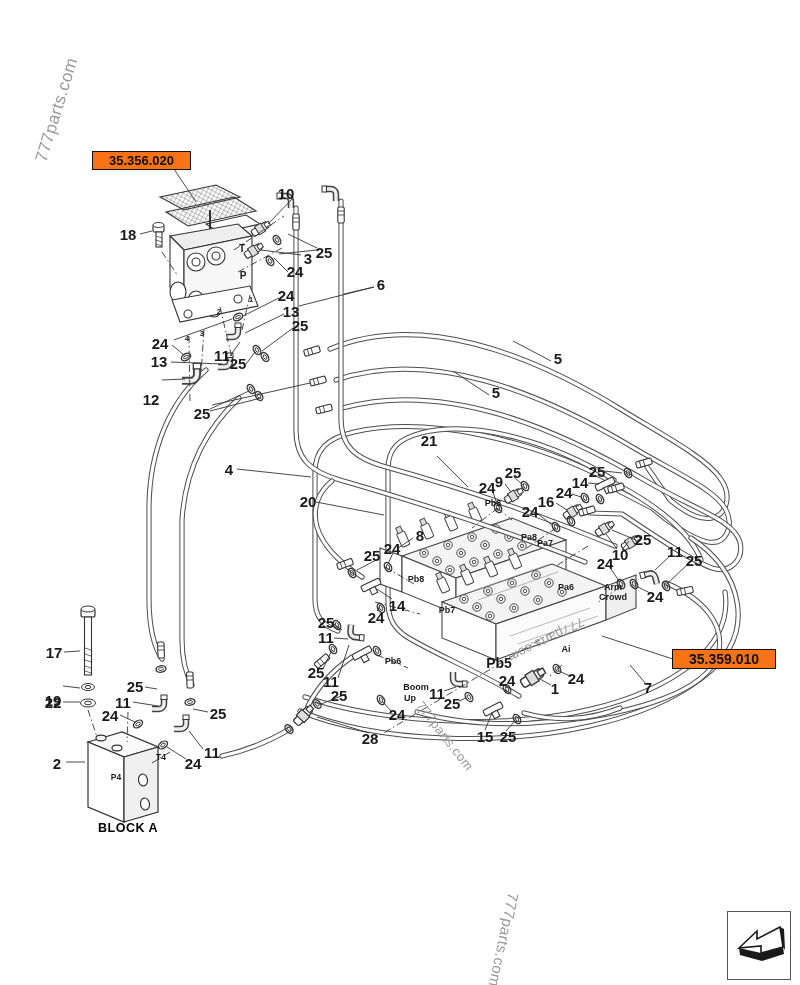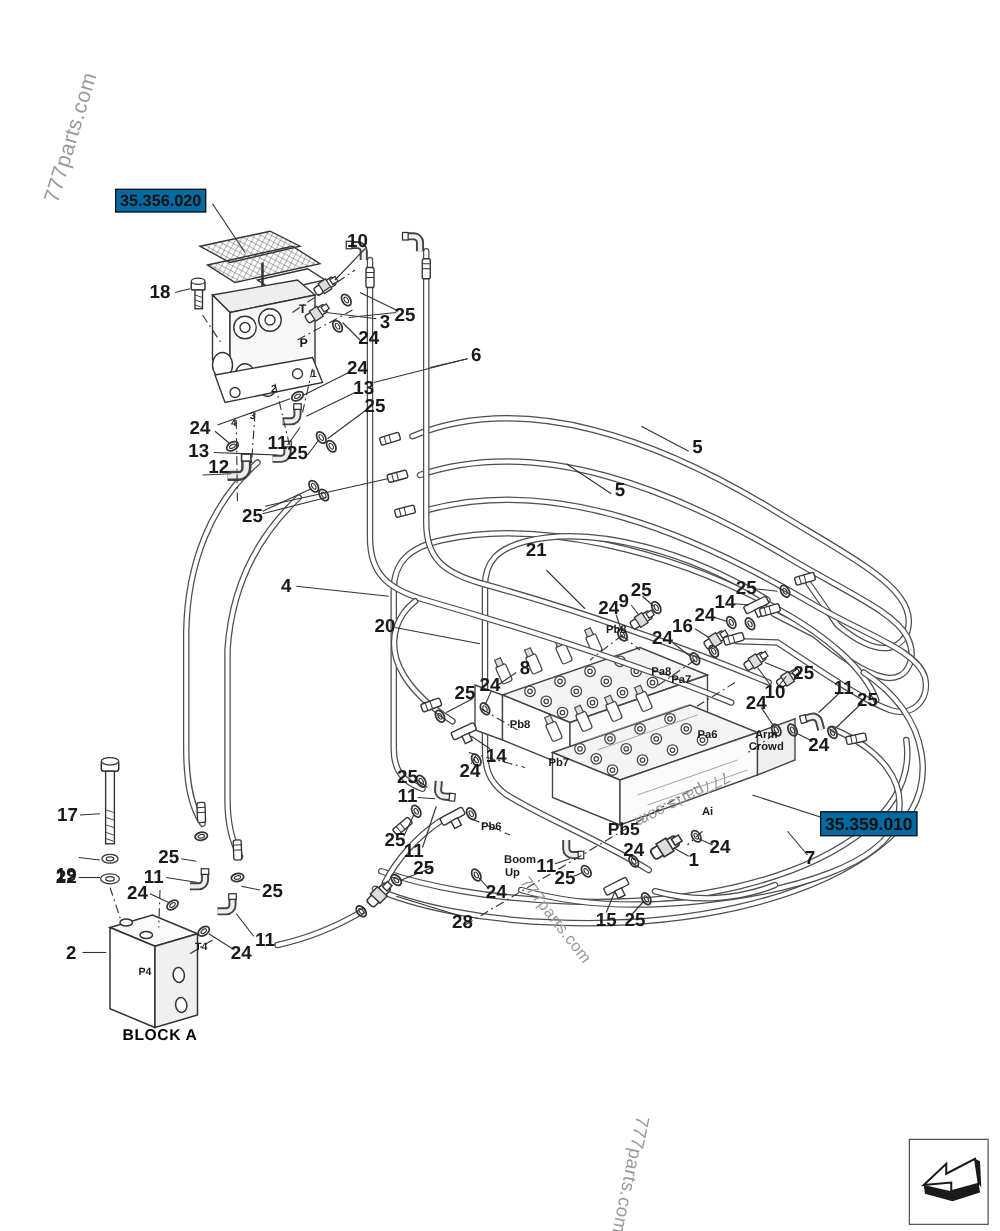--- a/index.html
+++ b/index.html
@@ -4,21 +4,21 @@
 <style>
   html,body{margin:0;padding:0;background:#fff}
   #stage{position:relative;width:800px;height:985px;background:#fff;overflow:hidden;
          font-family:"Liberation Sans",sans-serif}
   svg{position:absolute;left:0;top:0}
   .lbl{position:absolute;transform:translate(-50%,-50%);white-space:nowrap;color:#1a1a1a;
        font-family:"Liberation Sans",sans-serif}
   .c{font-weight:bold;font-size:15px}
   .p{font-weight:bold;font-size:9px}
   .wm{color:#999;font-size:15px;letter-spacing:.4px}
-  .pbox{position:absolute;border:1.6px solid #111;background:#0369a1;padding:1px 3px;
+  .pbox{position:absolute;border:1.6px solid #111;background:#f97316;padding:1px 16px;
         font-weight:bold;font-size:13px;color:#111;font-family:"Liberation Sans",sans-serif}
   .blocklabel{position:absolute;transform:translate(-50%,-50%);font-weight:bold;font-size:12.5px;
         letter-spacing:.5px;color:#000000}
   .corner{position:absolute;left:727px;top:911px;width:62px;height:67px;border:1.6px solid #555;
         background:#fff}
 </style>
 </head>
 <body>
 
 <div id="stage">
@@ -389,21 +389,21 @@
       <span class="lbl c" style="left: 286px; top: 193px; transform: translate(-50%, -50%);">10</span>
       <span class="lbl c" style="left: 324px; top: 252px; transform: translate(-50%, -50%);">25</span>
       <span class="lbl c" style="left: 308px; top: 258px; transform: translate(-50%, -50%);">3</span>
       <span class="lbl c" style="left: 295px; top: 271px; transform: translate(-50%, -50%);">24</span>
       <span class="lbl c" style="left: 381px; top: 284px; transform: translate(-50%, -50%);">6</span>
       <span class="lbl c" style="left: 286px; top: 295px; transform: translate(-50%, -50%);">24</span>
       <span class="lbl c" style="left: 291px; top: 311px; transform: translate(-50%, -50%);">13</span>
       <span class="lbl c" style="left: 300px; top: 325px; transform: translate(-50%, -50%);">25</span>
       <span class="lbl c" style="left: 160px; top: 343px; transform: translate(-50%, -50%);">24</span>
       <span class="lbl c" style="left: 159px; top: 361px; transform: translate(-50%, -50%);">13</span>
-      <span class="lbl c" style="left: 151px; top: 374px; transform: translate(-50%, -50%); margin-left: 24px;">12</span>
+      <span class="lbl c" style="left: 151px; top: 399px; transform: translate(-50%, -50%);">12</span>
       <span class="lbl c" style="left: 222px; top: 355px; transform: translate(-50%, -50%);">11</span>
       <span class="lbl c" style="left: 238px; top: 363px; transform: translate(-50%, -50%);">25</span>
       <span class="lbl c" style="left: 202px; top: 413px; transform: translate(-50%, -50%);">25</span>
       <span class="lbl c" style="left: 229px; top: 469px; transform: translate(-50%, -50%);">4</span>
       <span class="lbl c" style="left: 308px; top: 501px; transform: translate(-50%, -50%);">20</span>
       <span class="lbl c" style="left: 558px; top: 358px; transform: translate(-50%, -50%);">5</span>
       <span class="lbl c" style="left: 496px; top: 392px; transform: translate(-50%, -50%);">5</span>
       <span class="lbl c" style="left: 429px; top: 440px; transform: translate(-50%, -50%);">21</span>
       <span class="lbl c" style="left: 513px; top: 472px; transform: translate(-50%, -50%);">25</span>
       <span class="lbl c" style="left: 499px; top: 481px; transform: translate(-50%, -50%);">9</span>
@@ -470,21 +470,21 @@
       <span class="lbl p" style="left: 410px; top: 698px; font-size: 9px; transform: translate(-50%, -50%);">Up</span>
       <span class="lbl p" style="left: 116px; top: 733px; font-size: 8.5px; transform: translate(-50%, -50%); margin-top: 44px;">P4</span>
       <span class="lbl p" style="left: 161px; top: 757px; font-size: 8.5px; transform: translate(-50%, -50%);">T4</span>
       <span class="lbl wm" style="left: 57px; top: 110px; font-size: 17px; transform: translate(-50%, -50%) rotate(-73deg);">777parts.com</span>
       <span class="lbl wm" style="left: 546px; top: 640px; font-size: 13px; transform: translate(-50%, -50%) rotate(153deg);">777parts.com</span>
       <span class="lbl wm" style="left: 445px; top: 736px; font-size: 13px; transform: translate(-50%, -50%) rotate(52deg);">777parts.com</span>
       <span class="lbl wm" style="left: 504px; top: 940px; font-size: 15px; transform: translate(-50%, -50%) rotate(102deg);">777parts.com</span>
     </div>
 
 <div class="pbox" style="left:92px;top:151px">35.356.020</div>
-<div class="pbox" style="left:656px;top:649px;font-size:14px">35.359.010</div>
+<div class="pbox" style="left:672px;top:649px;font-size:14px">35.359.010</div>
 <div class="blocklabel" style="left:128px;top:828px">BLOCK A</div>
 
 <div class="corner">
   <svg width="62" height="67" viewBox="0 0 62 67">
     <path d="M11,36 L29,19 L29,27 L52,15 L55,35 L33,41 L33,34 Z" fill="#fff" stroke="#1a1a1a" stroke-width="1.6"></path>
     <path d="M11,36 L33,41 L55,35 L56,42 L34,49 L12,43 Z" fill="#1a1a1a"></path>
     <path d="M52,15 L56,17 L57,38 L55,35 Z" fill="#1a1a1a"></path>
   </svg>
 </div>
 

